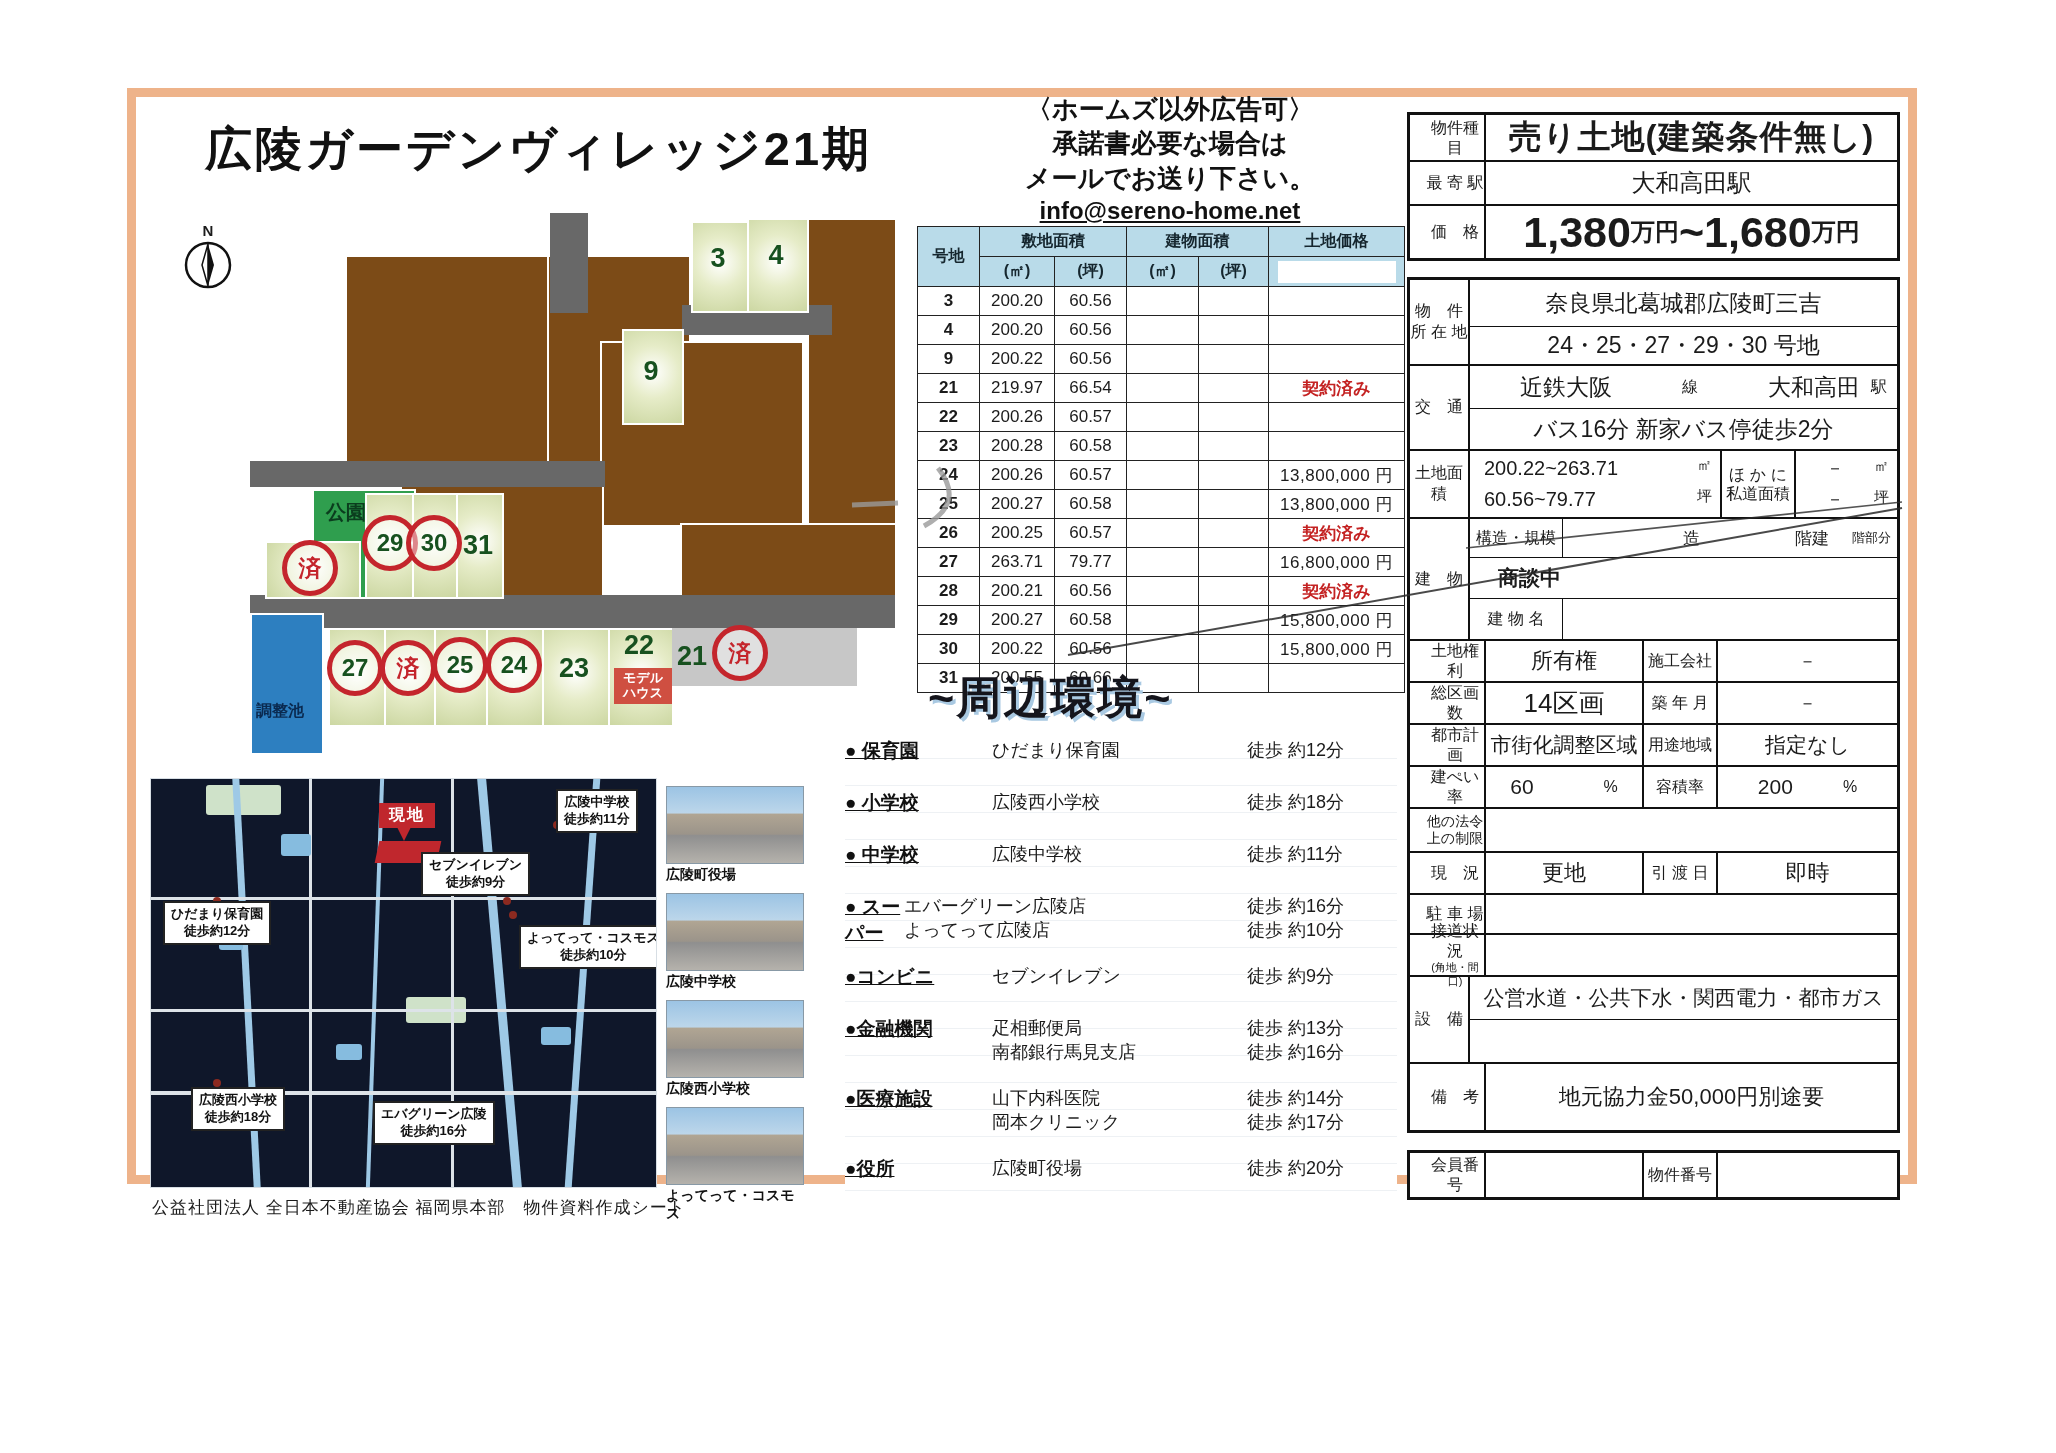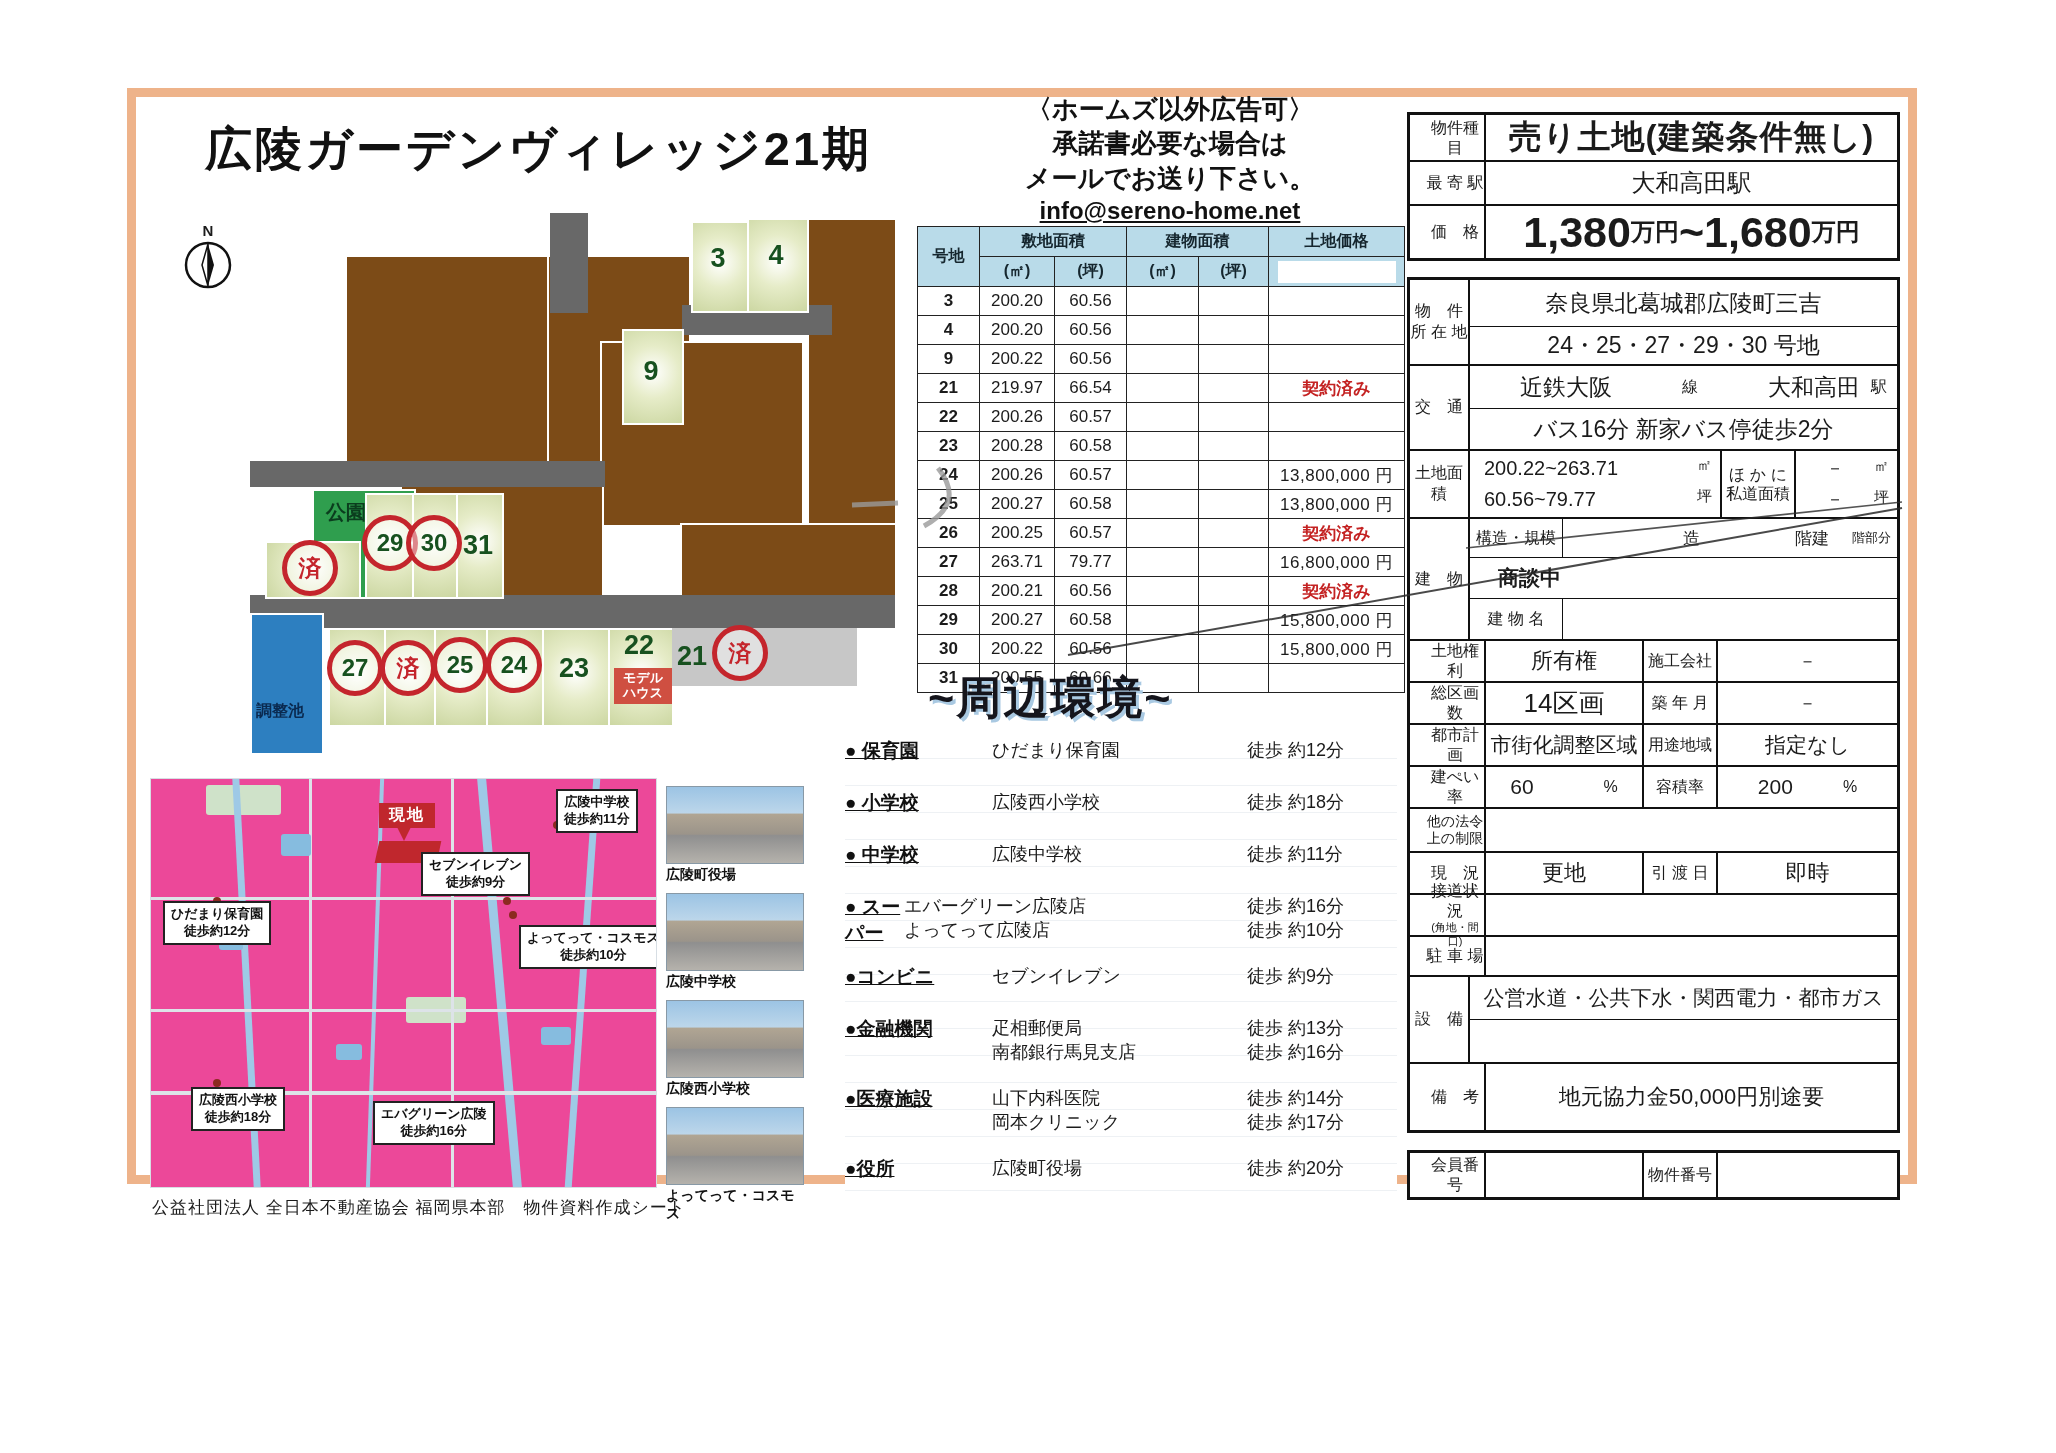--- a/index.html
+++ b/index.html
@@ -70,21 +70,21 @@
                  border-right:2px solid #111;font-size:16px;text-align:center;line-height:1.3;}
   .group .gbody{flex:1;display:flex;flex-direction:column;}
   .group .gsub{display:flex;align-items:center;border-top:1.7px solid #111;}
   .group .gsub:first-child{border-top:none;}
   .big{font-size:33px;font-weight:bold;letter-spacing:1px;}
   .price-big{font-weight:bold;}
   .price-big .num{font-size:43px;}
   .price-big .unit{font-size:24px;}
   .diag-note{font-weight:bold;font-size:21px;}
   
-  .areamap{left:150px;top:778px;width:505px;height:408px;background:#ec4899;border:1px solid #d7dee4;overflow:hidden;}
+  .areamap{left:150px;top:778px;width:505px;height:408px;background:#0f172a;border:1px solid #d7dee4;overflow:hidden;}
   .river{position:absolute;background:#9ec9e6;}
   .mroad{position:absolute;background:#dde3e8;}
   .blob{position:absolute;background:#86bcdf;border-radius:3px;}
   .gpatch{position:absolute;background:#cfe2c9;border-radius:3px;}
   .callout{position:absolute;background:#fff;border:2px solid #222;padding:3px 6px;text-align:center;
            font-size:13px;font-weight:bold;line-height:1.3;color:#111;white-space:nowrap;}
   .site-tag{position:absolute;background:#c0272d;color:#fff;font-weight:bold;font-size:16px;
             padding:2px 10px;letter-spacing:2px;}
   .site-ptr{position:absolute;width:0;height:0;border-left:7px solid transparent;border-right:7px solid transparent;border-top:14px solid #c0272d;}
   .site-rect{position:absolute;background:#c0272d;transform:skewX(-12deg);}
@@ -539,31 +539,31 @@
           </div>
       </div>
       <div class="pv"></div>
     </div>
     <div class="prow" style="height:40px;">
       <div class="pl">現　況</div>
       <div class="pv" style="font-size:22px;">更地</div>
       <div class="pl2">引 渡 日</div>
       <div class="pv2" style="font-size:22px;border-radius:19px;">即時</div>
     </div>
+    <div class="prow" style="height:38px;">
+      <div class="pl">駐 車 場</div>
+      <div class="pv"></div>
+    </div>
     <div class="prow" style="height:40px;">
       <div class="pl">
         <div>
             <div>接道状況</div>
             <div style="font-size:11px;">(角地・間口)</div>
           </div>
       </div>
-      <div class="pv"></div>
-    </div>
-    <div class="prow" style="height:38px;">
-      <div class="pl">駐 車 場</div>
       <div class="pv"></div>
     </div>
     <div class="group">
       <div class="glabel">設　備</div>
       <div class="gbody">
         <div class="gsub" style="height:42px;justify-content:center;font-size:21px;">公営水道・公共下水・関西電力・都市ガス</div>
         <div class="gsub" style="height:42px;"></div>
       </div>
     </div>
     <div class="prow" style="height:66px;">

